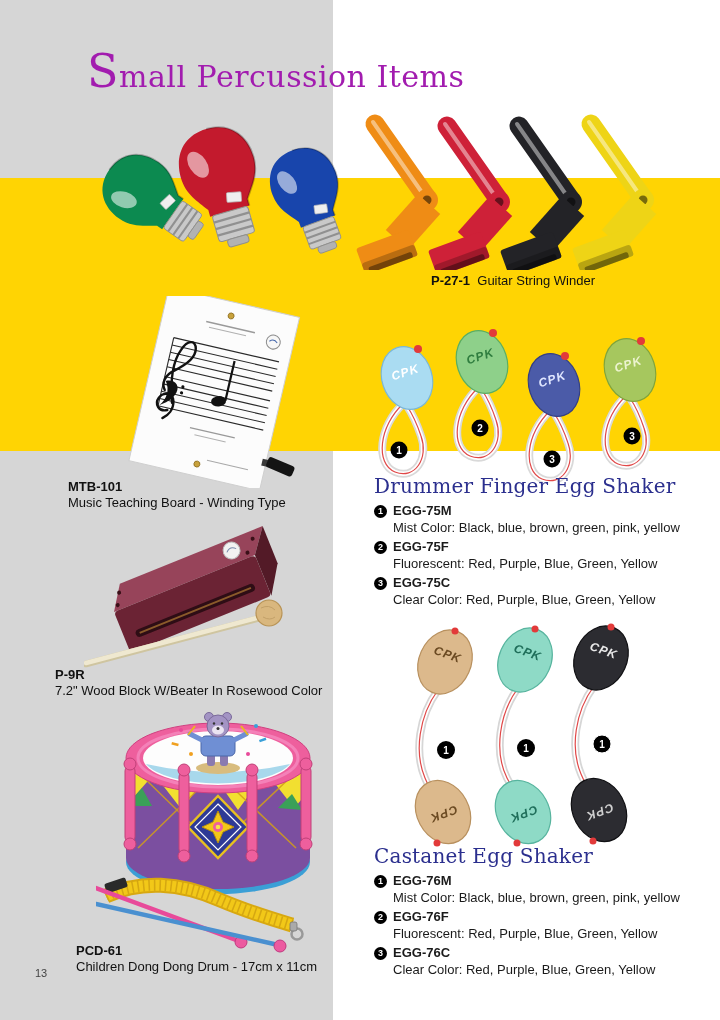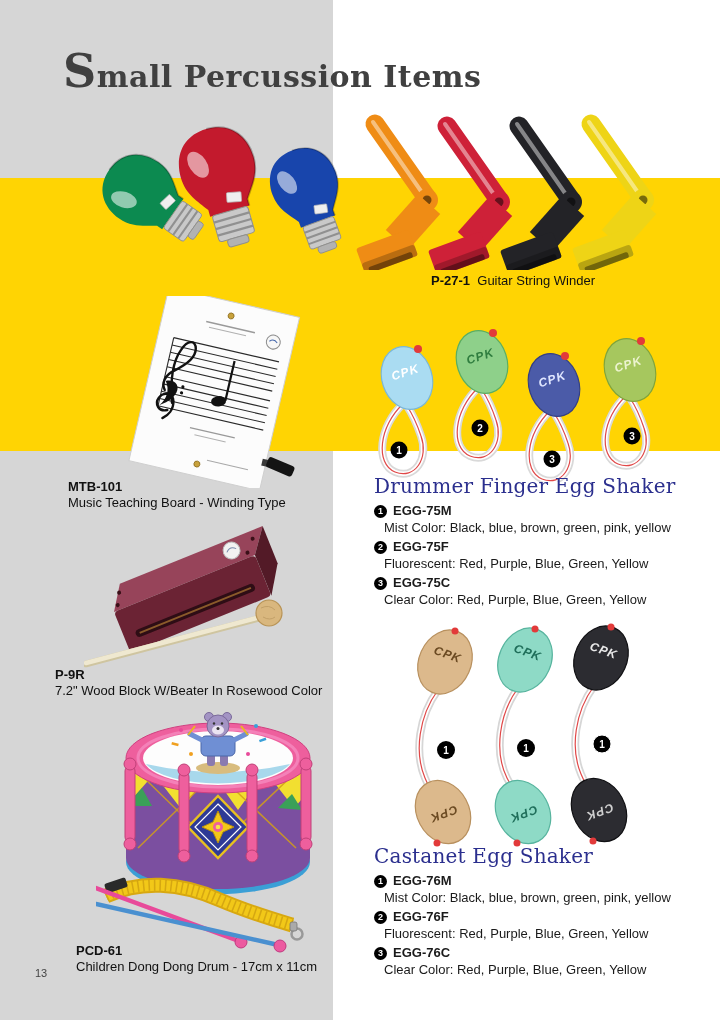--- a/index.html
+++ b/index.html
@@ -4,22 +4,22 @@
 <style>
   html,body { margin:0; padding:0; background:#fff; }
   .page {
     position:relative; width:720px; height:1020px; background:#ffffff;
     overflow:hidden; font-family:"Liberation Sans", sans-serif; color:#1a1a1a;
   }
   .gray-col  { position:absolute; left:0; top:0; width:333px; height:1020px; background:#d6d6d6; }
   .yellow-band { position:absolute; left:0; top:178px; width:720px; height:273px; background:#ffd403; }
 
   .page-title {
-    position:absolute; left:63px; top:44px; white-space:nowrap;
-    font-family:"DejaVu Serif", serif; font-weight:bold; color:#404040;
+    position:absolute; left:87px; top:44px; white-space:nowrap;
+    font-family:"DejaVu Serif", serif; font-weight:normal; color:#a21caf;
     font-size:30px; letter-spacing:.5px;
   }
   .page-title .initial { font-size:46px; }
 
   .caption { position:absolute; font-size:13px; line-height:16px; color:#111; }
   .caption .code { font-weight:bold; }
   .bulb-caption   { left:92px;  top:261px; }
   .bulb-caption .line2 { margin-left:79px; }
   .winder-caption { left:431px; top:273px; }
   .mtb-caption    { left:68px;  top:479px; }
@@ -34,21 +34,21 @@
     font-size:20px; line-height:24px; letter-spacing:.2px;
   }
   .egg-list { margin-top:5px; }
   .egg-item { margin-bottom:2px; }
   .egg-code-line { display:flex; align-items:center; gap:6px; font-weight:bold; font-size:13px; line-height:16px; }
   .bullet {
     width:13px; height:13px; min-width:13px; background:#000; color:#fff; border-radius:50%;
     display:inline-flex; align-items:center; justify-content:center;
     font-size:9px; font-weight:bold; line-height:1;
   }
-  .egg-desc { font-size:13px; line-height:15px; margin:1px 0 4px 10px; }
+  .egg-desc { font-size:13px; line-height:15px; margin:1px 0 4px 19px; }
 
   .page-num { position:absolute; left:35px; top:967px; font-size:11px; font-weight:normal; color:#444; }
 
   svg { position:absolute; display:block; }
   svg text { font-family:"Liberation Sans", sans-serif; }
   .cpk { font-style:italic; font-weight:bold; letter-spacing:1px; }
 </style>
 </head>
 <body>
 

